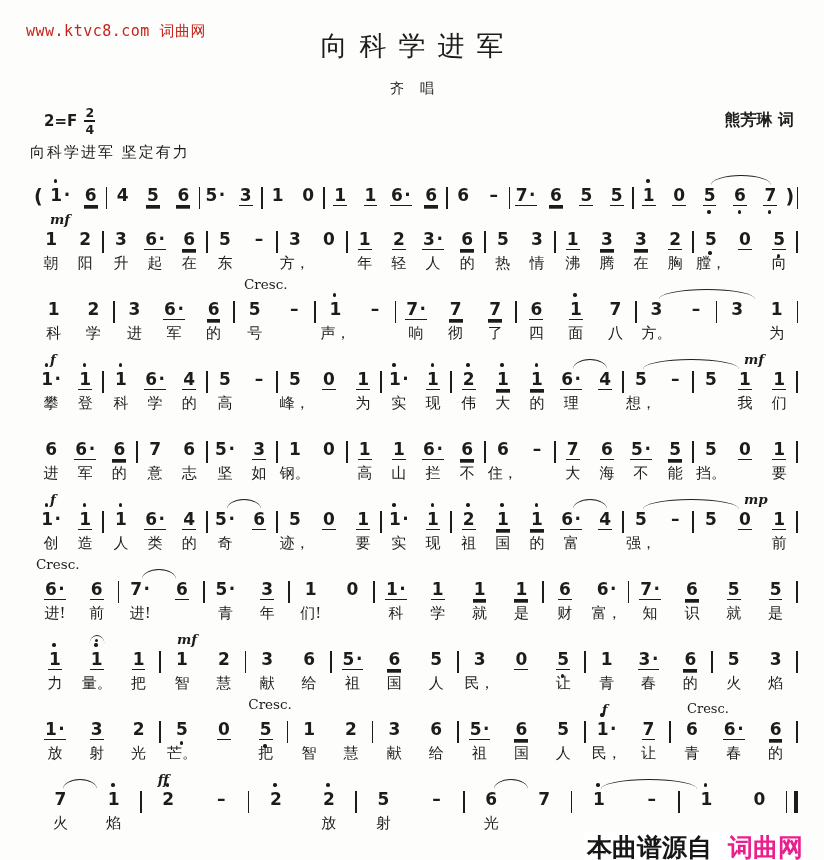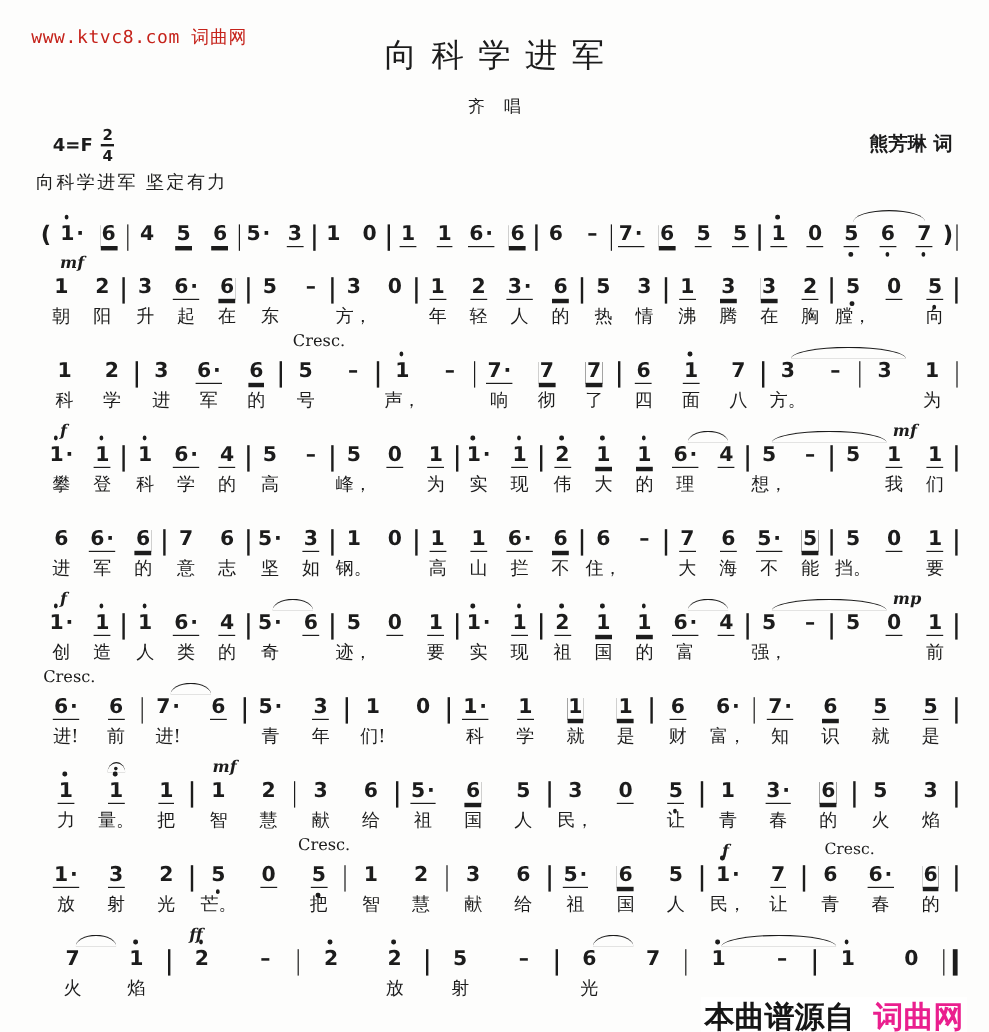--- a/index.html
+++ b/index.html
@@ -47,21 +47,21 @@
 </style>
 </head>
 <body>
 
 <div class="page">
   <div class="wm">www.ktvc8.com 词曲网</div>
   <h1 class="title">向科学进军</h1>
   <div class="subtitle">齐唱</div>
   <div class="meta">
     <div class="keysig">
-      <span>4=F</span>
+      <span>2=F</span>
       <span class="frac">
         <span>2</span>
         <span class="bar-h"></span>
         <span>4</span>
       </span>
     </div>
     <div class="credit">熊芳琳 词</div>
   </div>
   <div class="tempo">向科学进军 坚定有力</div>
 

